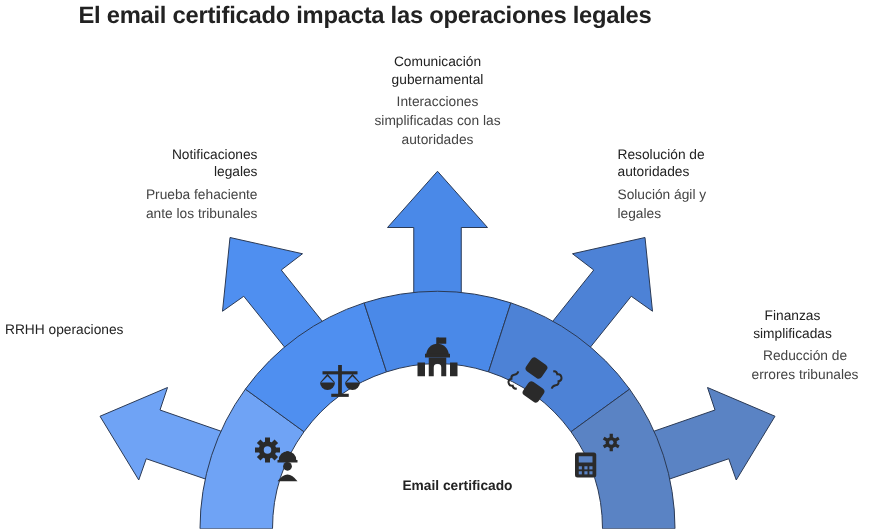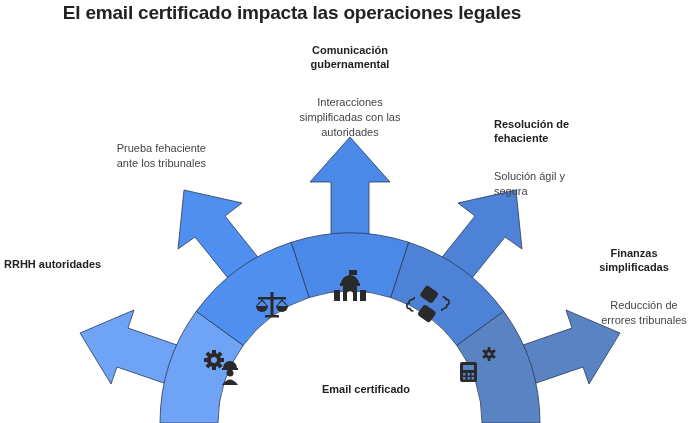--- a/index.html
+++ b/index.html
@@ -1,21 +1,21 @@
 <!DOCTYPE html>
 <html><head>
 <meta charset="utf-8">
 <style>
   html, body { margin:0; padding:0; background:#ffffff; }
   body { width:700px; height:423px; position:relative; overflow:hidden; font-family:"Liberation Sans", sans-serif; color:#2b2b2b; }
   .title { position:absolute; left:0; top:0; width:584px; text-align:center; font-size:19px; font-weight:bold; color:#222; line-height:26px; letter-spacing:-0.2px; }
   svg.diagram { position:absolute; left:0; top:0; }
   .lbl { position:absolute; font-size:11px; line-height:14px; }
-  .lbl .h { font-weight:bold; color:#222; font-size:11px; line-height:14px; }
-  .lbl .d { color:#444; margin-top:24px; font-size:11px; line-height:15px; }
+  .lbl .h { font-weight:normal; color:#222; font-size:11px; line-height:14px; }
+  .lbl .d { color:#444; margin-top:4px; font-size:11px; line-height:15px; }
   .center-label { position:absolute; left:290px; top:383px; width:120px; text-align:right; font-size:11px; font-weight:bold; color:#222; }
 </style>
 </head>
 <body>
 
 <div class="title">El email certificado impacta las operaciones legales</div>
 
 <svg class="diagram" width="700" height="423" viewBox="0 0 700 423">
 
   <g>
@@ -107,35 +107,36 @@
       <circle cx="0" cy="0" r="4.5"></circle>
       <rect x="-1.3" y="-7" width="2.6" height="14"></rect>
       <rect x="-1.3" y="-7" width="2.6" height="14" transform="rotate(60)"></rect>
       <rect x="-1.3" y="-7" width="2.6" height="14" transform="rotate(-60)"></rect>
       <circle cx="0" cy="0" r="1.8" fill="#5a83c4"></circle>
     </g>
   </g>
 </svg>
 
 <div class="lbl" style="left:4px; top:257px; width:102px; text-align:left;">
-  <div class="h">RRHH autoridades</div>
+  <div class="h">RRHH operaciones</div>
 </div>
 
 <div class="lbl" style="left:108px; top:117px; width:98px; text-align:right;">
+  <div class="h">Notificaciones legales</div>
   <div class="d">Prueba fehaciente ante los tribunales</div>
 </div>
 
 <div class="lbl" style="left:295px; top:43px; width:110px; text-align:center;">
   <div class="h">Comunicación gubernamental</div>
   <div class="d">Interacciones simplificadas con las autoridades</div>
 </div>
 
 <div class="lbl" style="left:494px; top:117px; width:90px; text-align:left;">
-  <div class="h">Resolución de fehaciente</div>
-  <div class="d">Solución ágil y segura</div>
+  <div class="h">Resolución de autoridades</div>
+  <div class="d">Solución ágil y legales</div>
 </div>
 
 <div class="lbl" style="left:594px; top:246px; width:104px; text-align:center;">
   <div class="h" style="width:80px;">Finanzas simplificadas</div>
   <div class="d" style="width:100px;">Reducción de errores tribunales</div>
 </div>
 
 <div class="center-label">Email certificado</div>
 
 </body></html>

